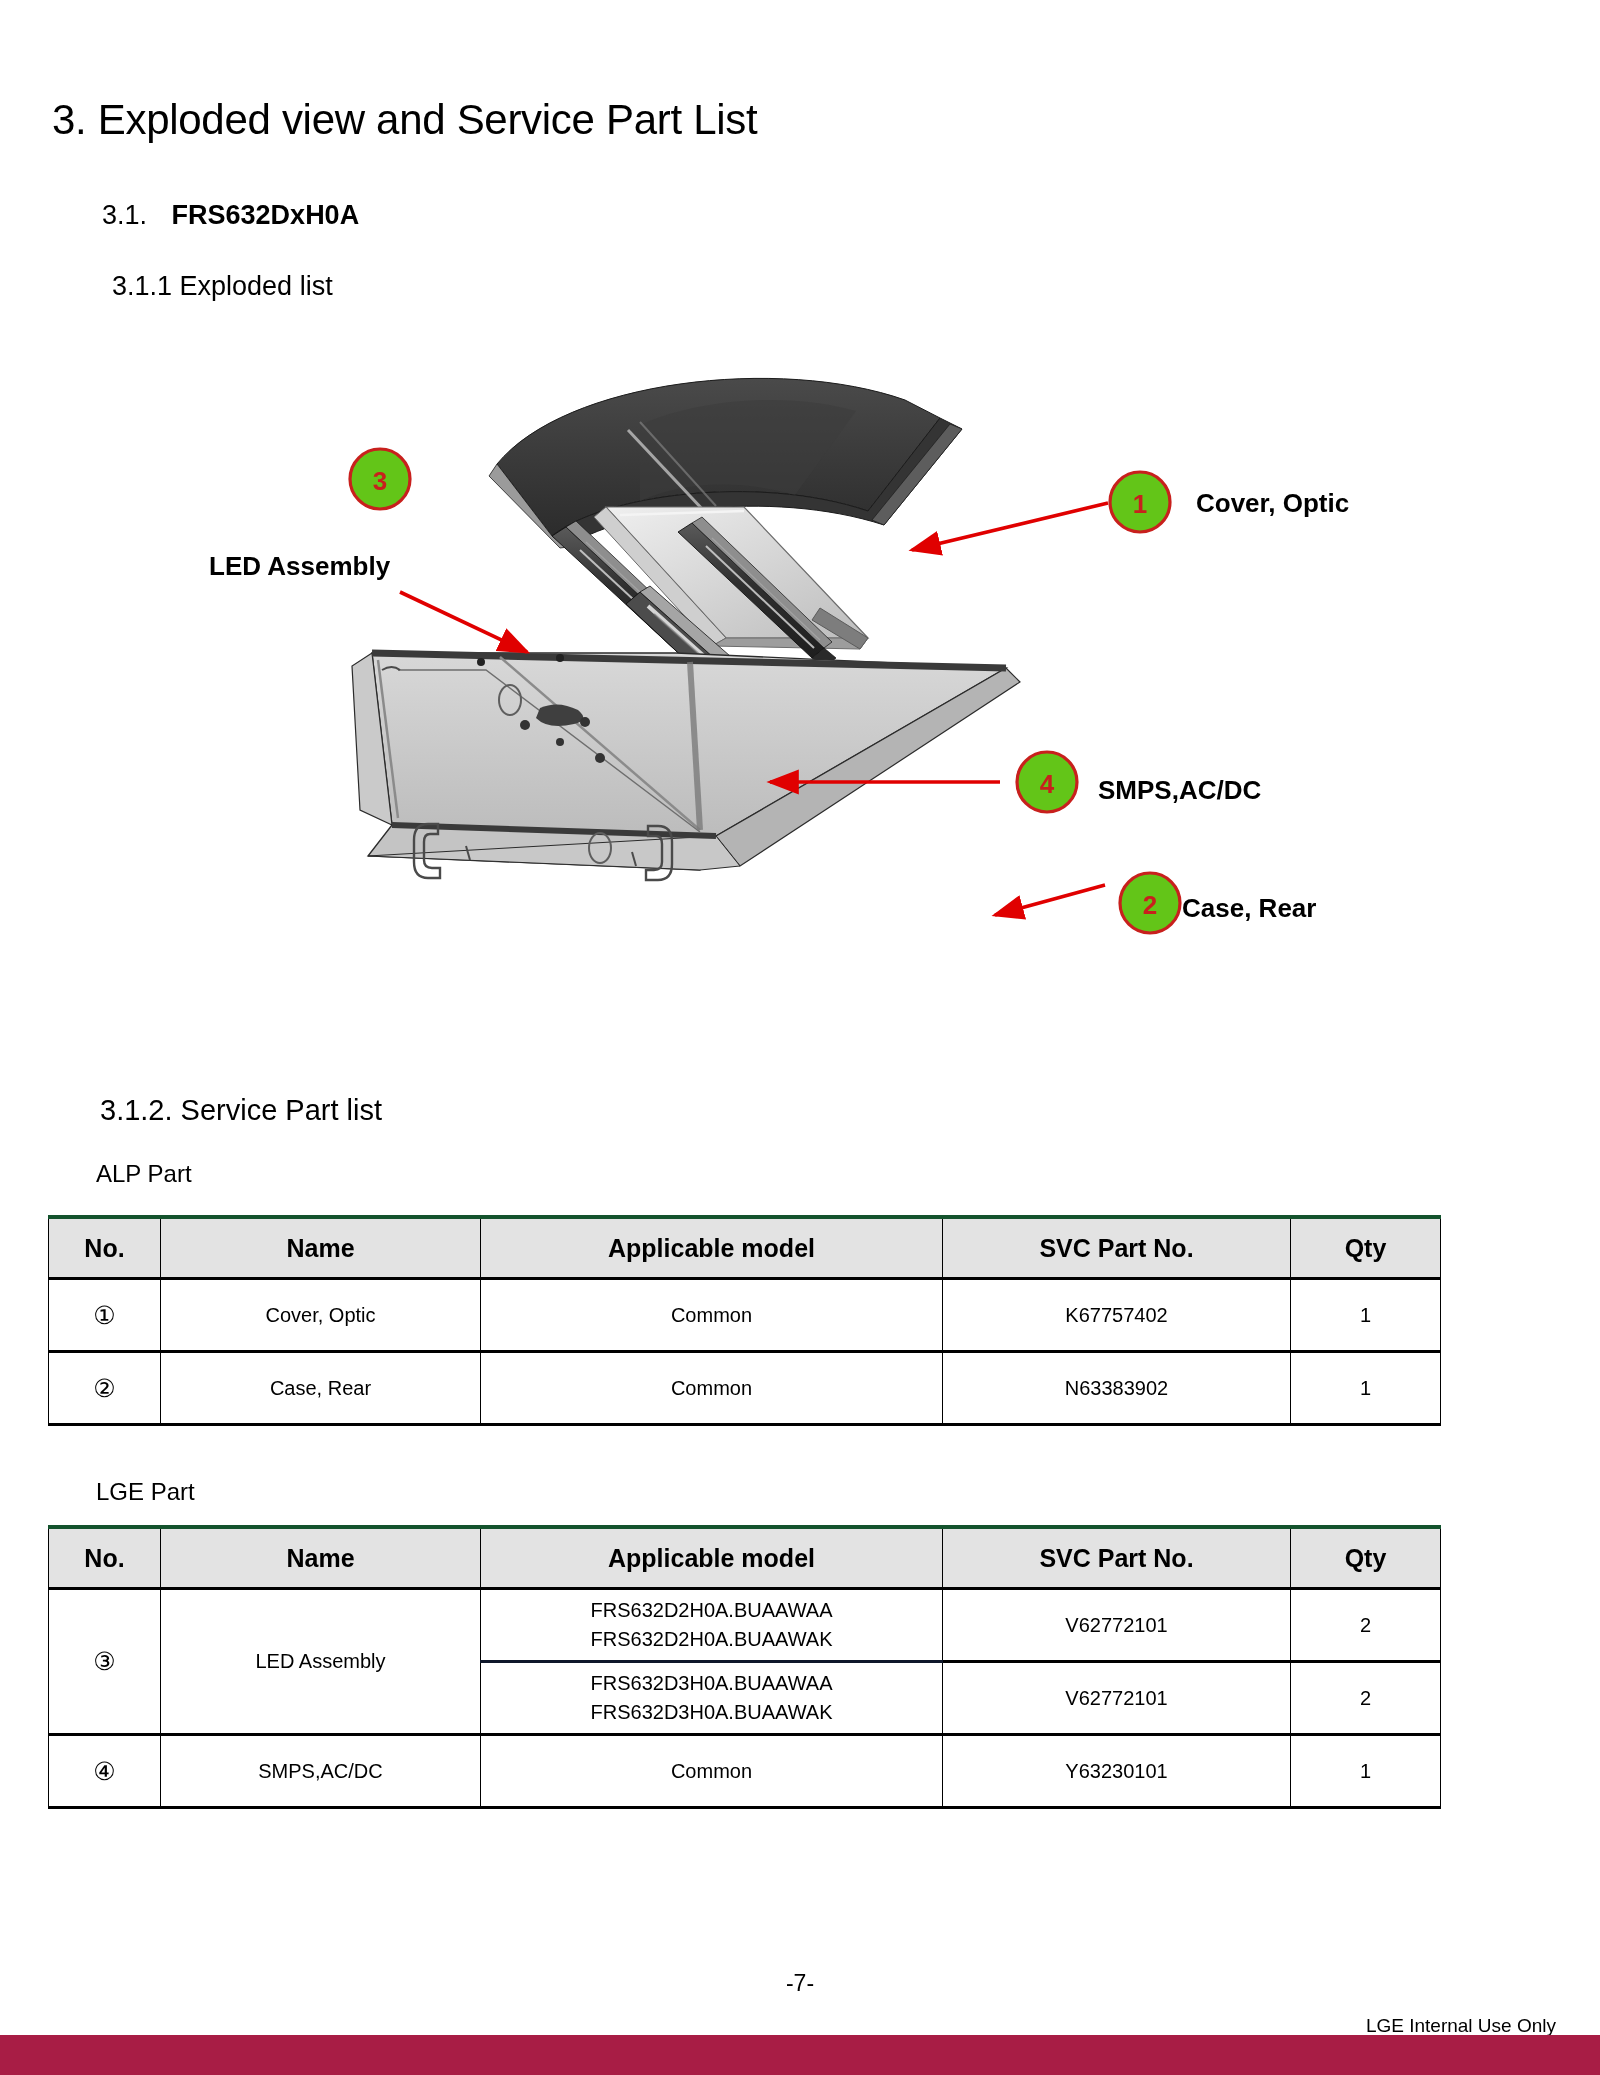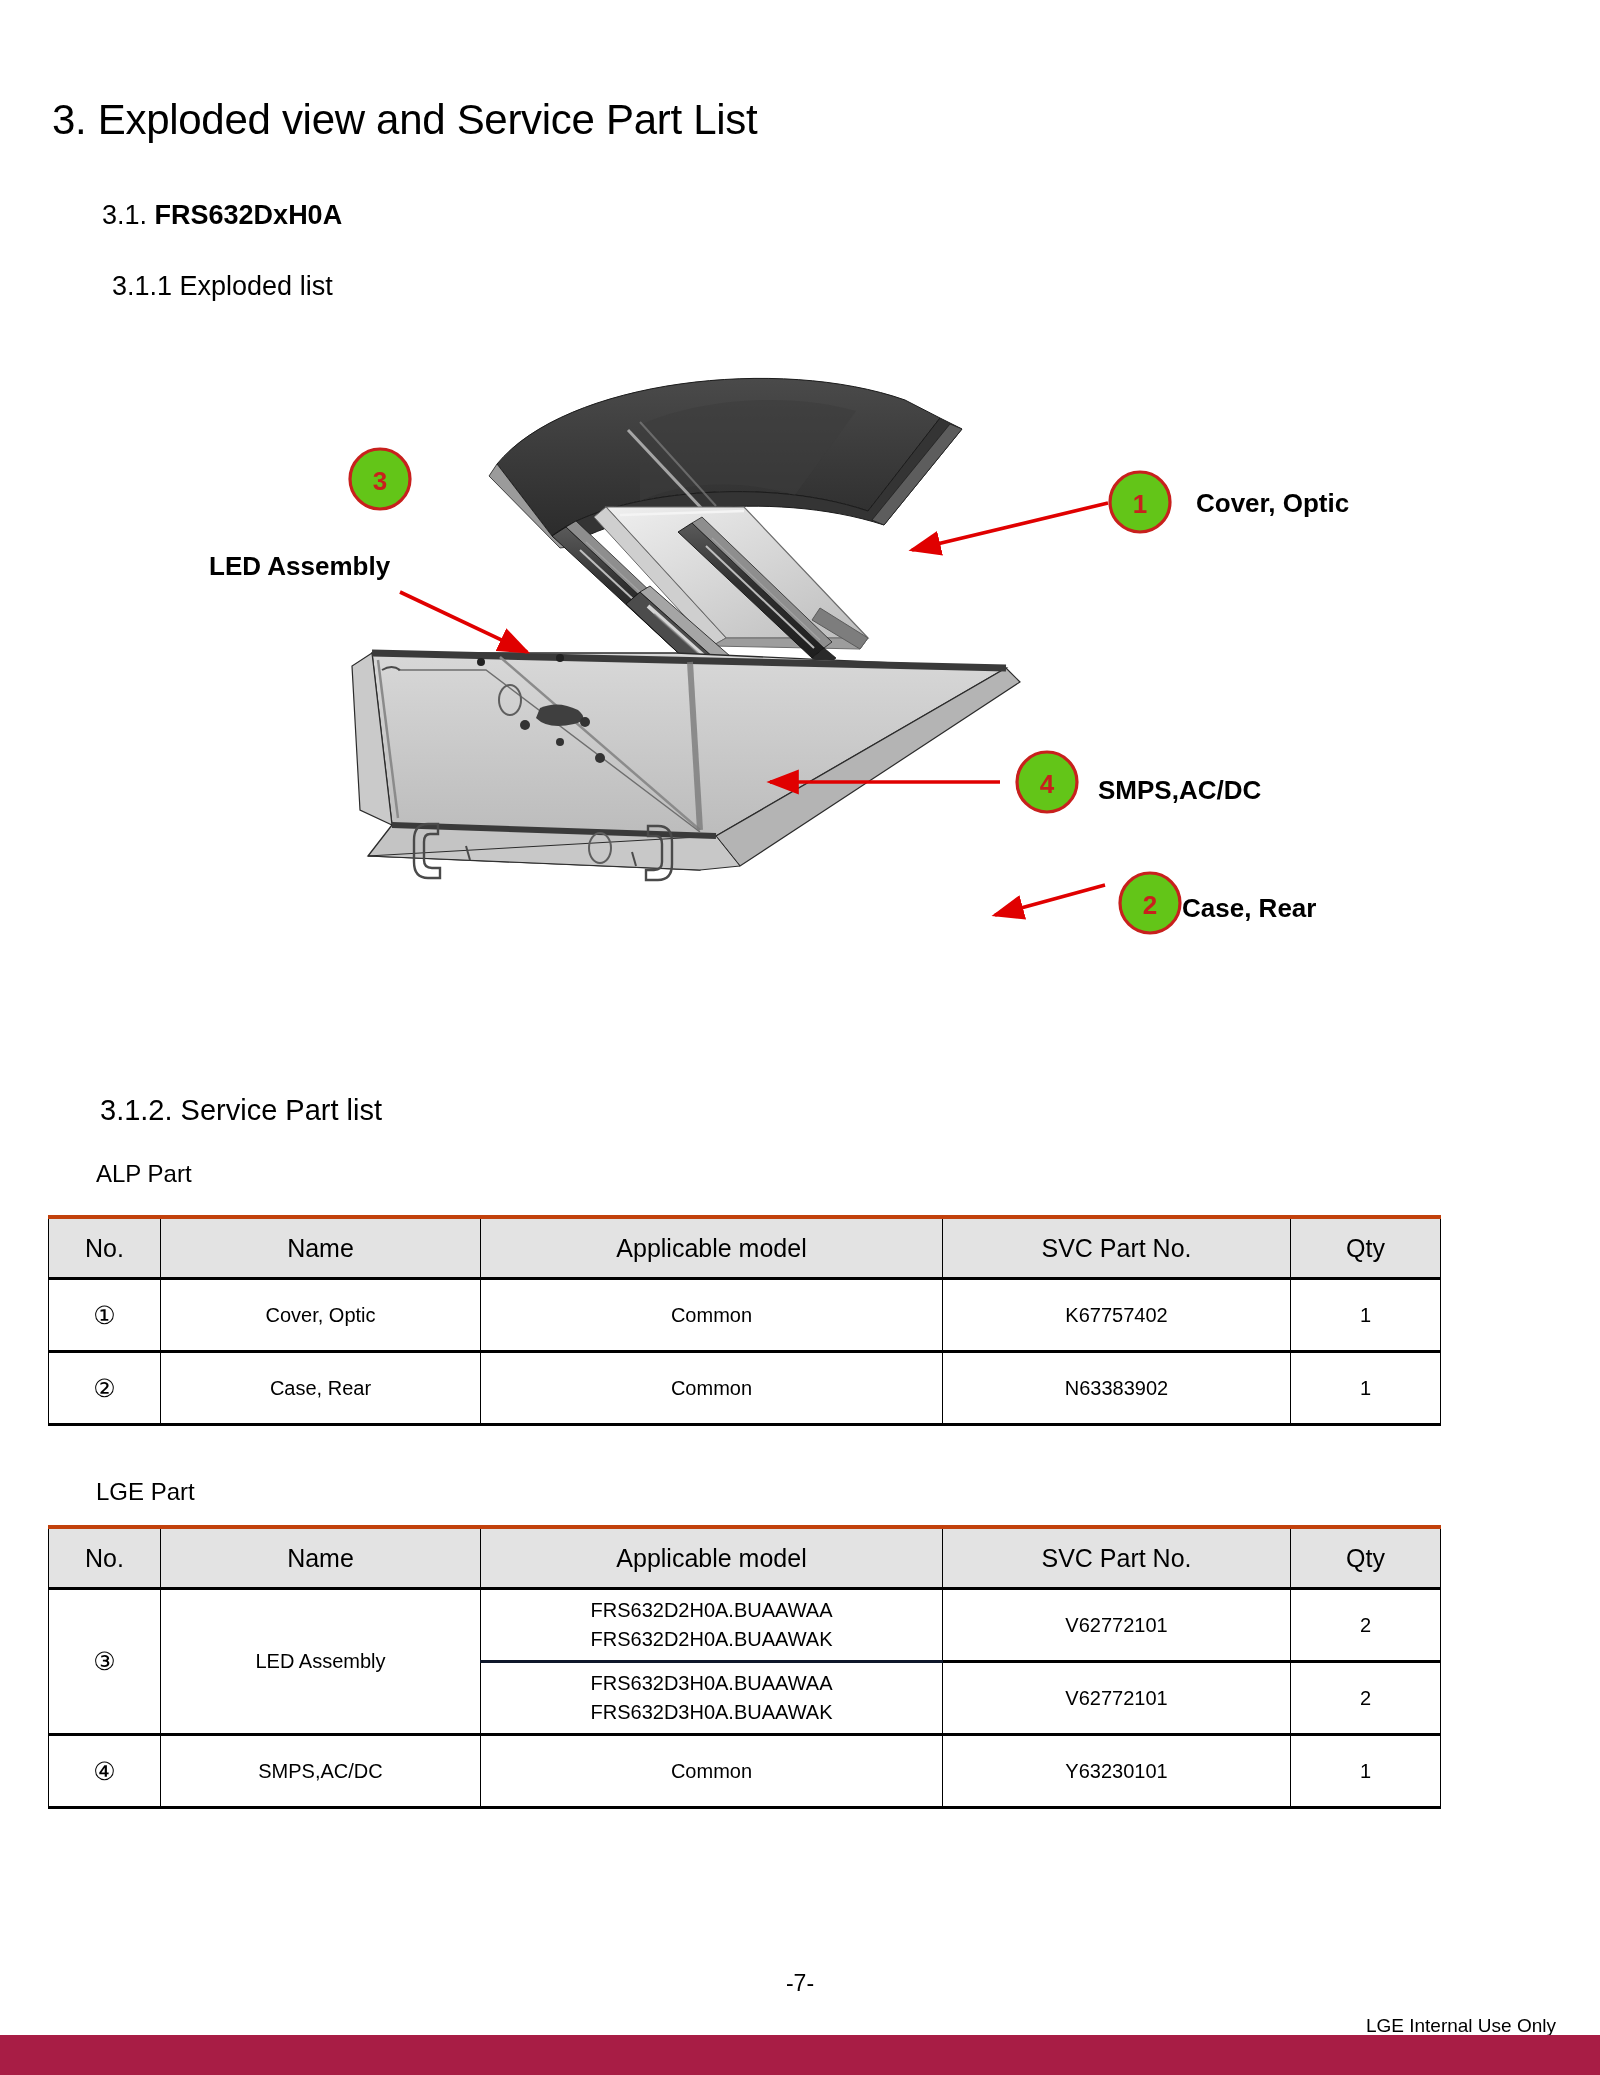--- a/index.html
+++ b/index.html
@@ -63,21 +63,21 @@
     letter-spacing: -0.3px;
     white-space: nowrap;
   }
   .h2 {
     position: absolute;
     left: 102px;
     top: 200px;
     font-size: 27px;
     white-space: nowrap;
   }
-  .h2 b { font-weight: bold; }
+  .h2 b { font-weight: bold; margin-left: 17px; }
   .h3 {
     position: absolute;
     left: 112px;
     top: 271px;
     font-size: 27px;
     white-space: nowrap;
   }
   .h3b {
     position: absolute;
     left: 100px;
@@ -125,23 +125,23 @@
   table.parts th,
   table.parts td {
     border: 1px solid #000000;
     text-align: center;
     vertical-align: middle;
     padding: 0;
   }
   table.parts thead th {
     background: #e3e3e3;
     font-size: 25px;
-    font-weight: normal;
+    font-weight: bold;
     height: 58px;
-    border-top: 4px solid #c2410c;
+    border-top: 4px solid #14532d;
     border-bottom: 3px solid #000;
   }
   table.parts tbody td {
     height: 70px;
     font-weight: normal;
   }
   table.parts tbody tr.heavy > td { border-top: 3px solid #000; }
   table.parts tbody tr:last-child > td { border-bottom: 3px solid #000; }
   .num-cell { font-size: 25px; }
   .model-multi { line-height: 1.45; }

